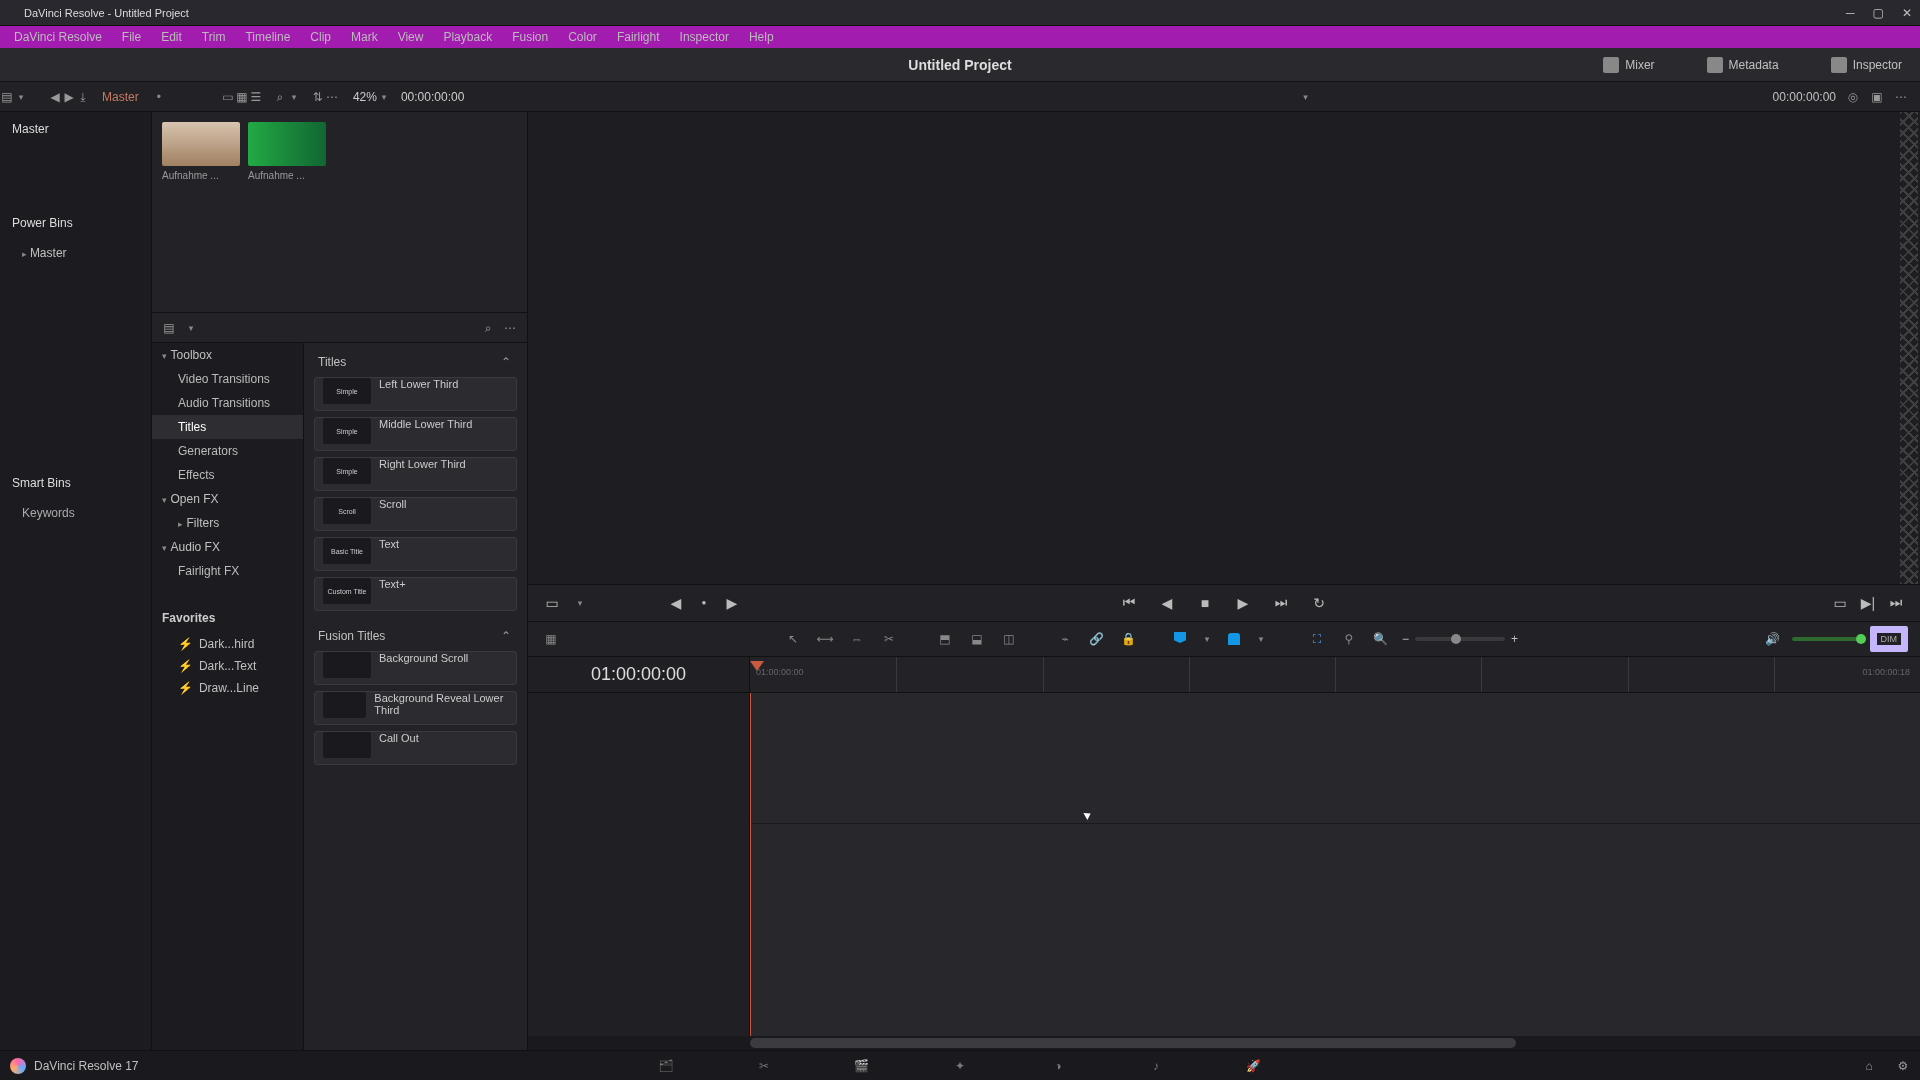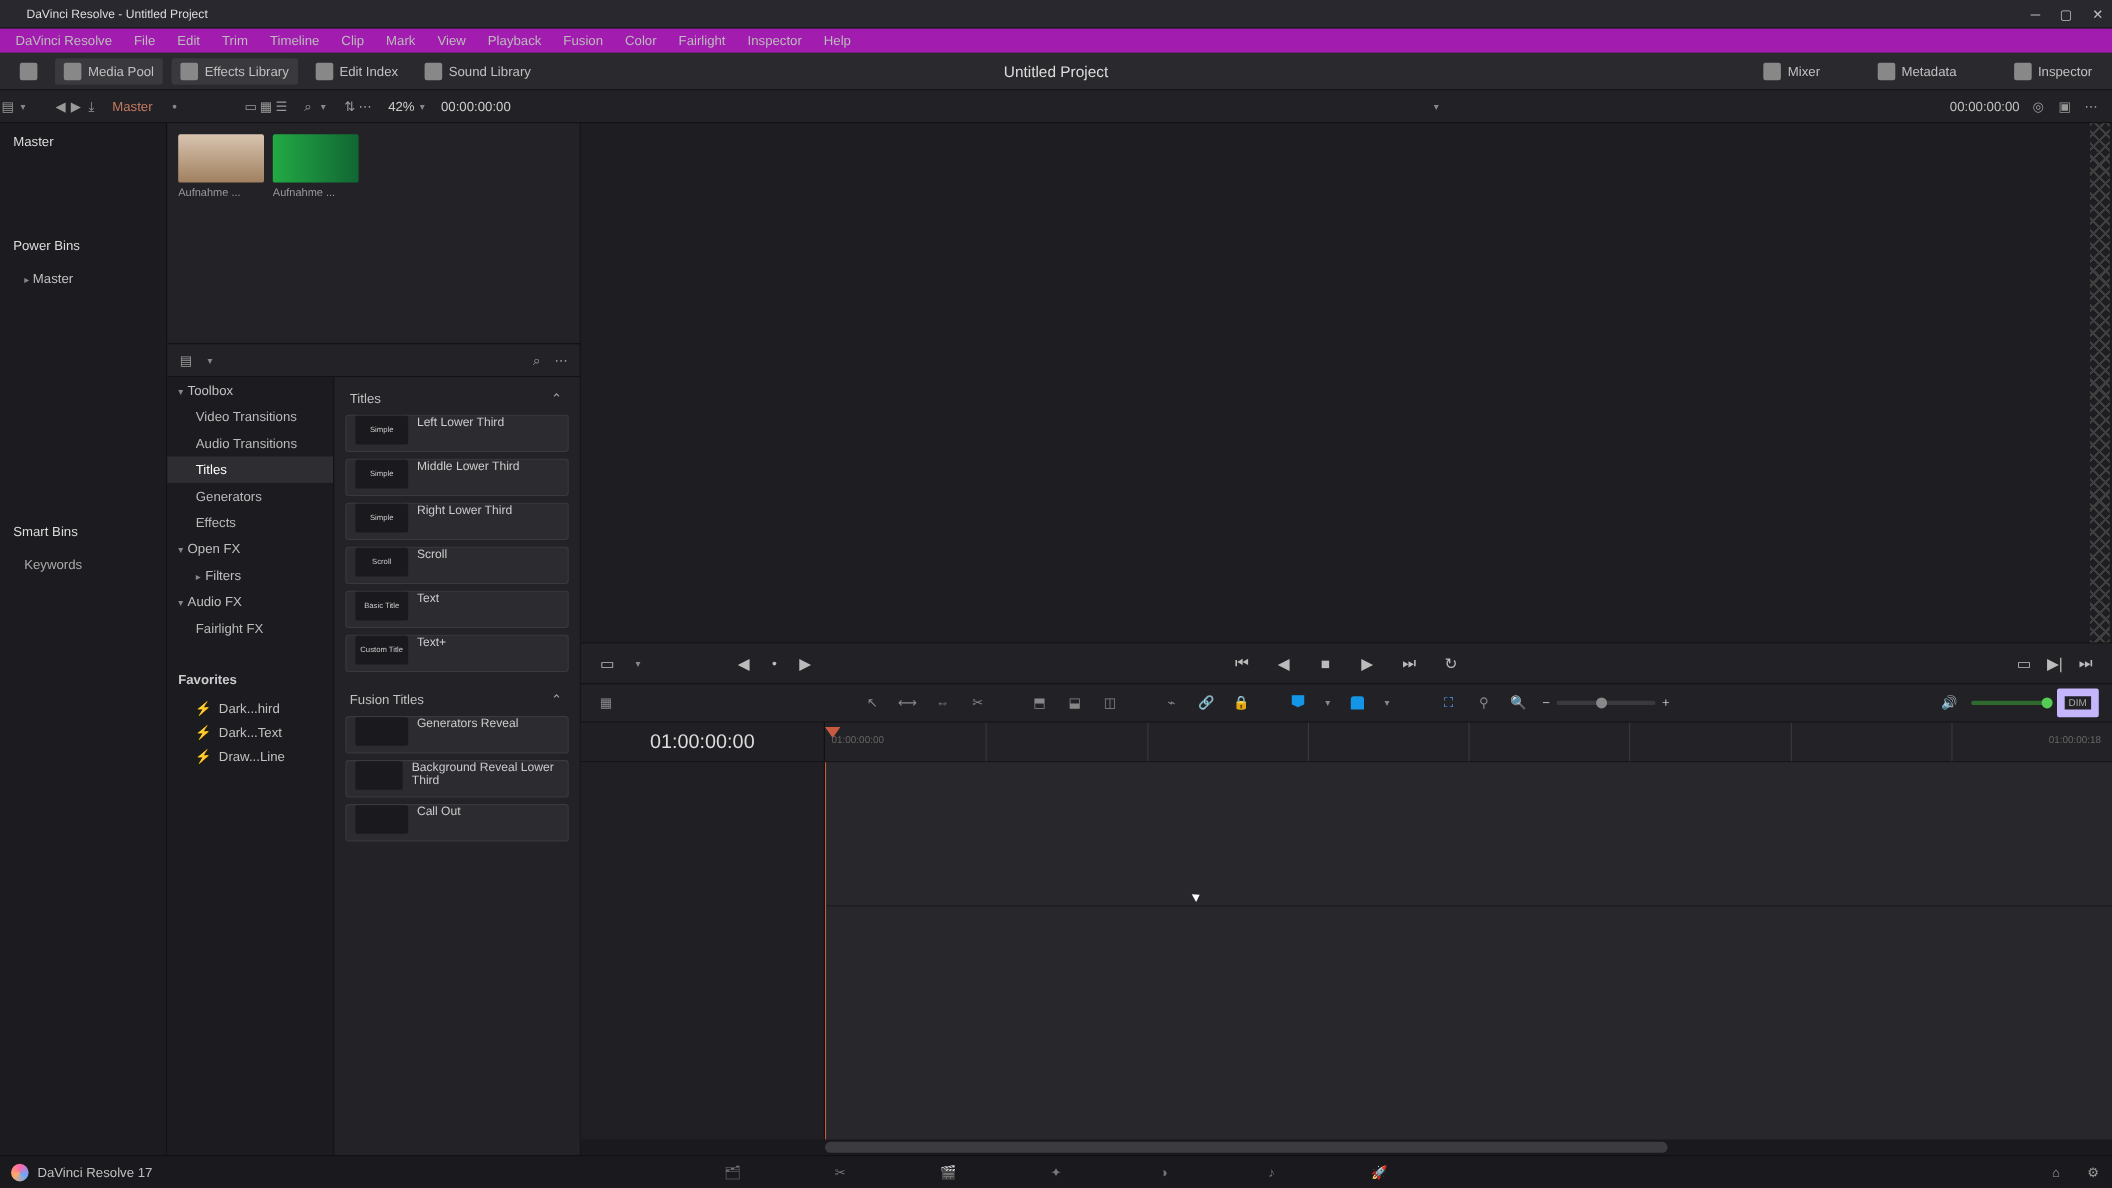--- a/index.html
+++ b/index.html
@@ -14,21 +14,21 @@
 
 
 .menubar { height:22px; background:#a21caf; display:flex; align-items:center; padding-left:6px; gap:4px; }
 .menubar .item { padding:2px 8px; font-size:12px; color:#bbb; cursor:pointer; }
 
 
 .toolbar { height:34px; background:#2a2a2e; display:flex; align-items:center; border-bottom:1px solid #111; }
 .toolbar .group { display:flex; align-items:center; gap:8px; padding:0 10px; height:100%; }
 .toolbar .btn { display:flex; align-items:center; gap:6px; padding:4px 8px; cursor:pointer; font-size:12px; color:#ccc; }
 .toolbar .btn.active { background:#3a3a3e; border-radius:3px; }
-.toolbar .proj-title { position:absolute; left:50%; transform:translateX(-50%); font-size:14px; font-weight:normal; color:#ddd; }
+.toolbar .proj-title { position:absolute; left:50%; transform:translateX(-50%); font-size:14px; font-weight:bold; color:#ddd; }
 .toolbar .right { margin-left:auto;gap:36px; }
 .icon { display:inline-block; width:16px; height:16px; background:#888; border-radius:2px; }
 
 
 .toolbar2 { height:30px; background:#222226; display:flex; align-items:center; border-bottom:1px solid #111; }
 .toolbar2 .bread { color:#c47a60; font-size:12px; margin-left:12px; }
 .toolbar2 .tc-right { margin-left:auto; padding-right:12px; font-size:12px; color:#ddd; display:flex; gap:10px; align-items:center; }
 .small-icon { width:14px; height:14px; display:inline-flex; align-items:center; justify-content:center; color:#999; }
 
 
@@ -150,41 +150,20 @@
     <span class="item">View</span>
     <span class="item">Playback</span>
     <span class="item">Fusion</span>
     <span class="item">Color</span>
     <span class="item">Fairlight</span>
     <span class="item">Inspector</span>
     <span class="item">Help</span>
   </div>
 
 <div class="toolbar">
-  <div class="group">
-    <div class="btn">
-        <span class="icon"></span>
-      </div>
-    <div class="btn active">
-        <span class="icon"></span>
-        <span>Media Pool</span>
-      </div>
-    <div class="btn active">
-        <span class="icon"></span>
-        <span>Effects Library</span>
-      </div>
-    <div class="btn">
-        <span class="icon"></span>
-        <span>Edit Index</span>
-      </div>
-    <div class="btn">
-        <span class="icon"></span>
-        <span>Sound Library</span>
-      </div>
-  </div>
   <div class="proj-title">Untitled Project</div>
   <div class="group right">
     <div class="btn">
         <span class="icon"></span>
         <span>Mixer</span>
       </div>
     <div class="btn">
         <span class="icon"></span>
         <span>Metadata</span>
       </div>
@@ -324,21 +303,21 @@
               <div class="name">Text+</div>
             </div>
           </div>
         <div class="cat">
             <span>Fusion Titles</span>
             <span class="small-icon">⌃</span>
           </div>
         <div id="fusion-rows">
             <div class="row">
               <div class="swatch"></div>
-              <div class="name">Generators Reveal</div>
+              <div class="name">Background Scroll</div>
             </div>
             <div class="row">
               <div class="swatch"></div>
               <div class="name">Background Reveal Lower Third</div>
             </div>
             <div class="row">
               <div class="swatch"></div>
               <div class="name">Call Out</div>
             </div>
           </div>

